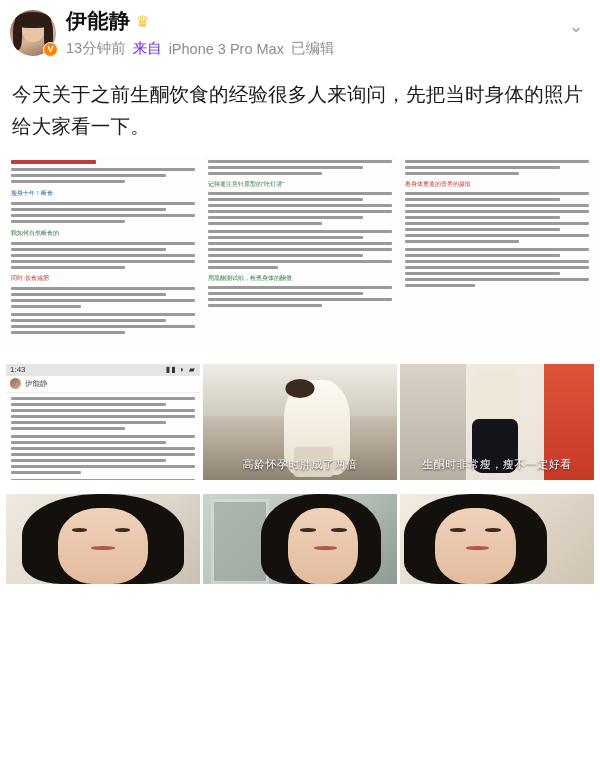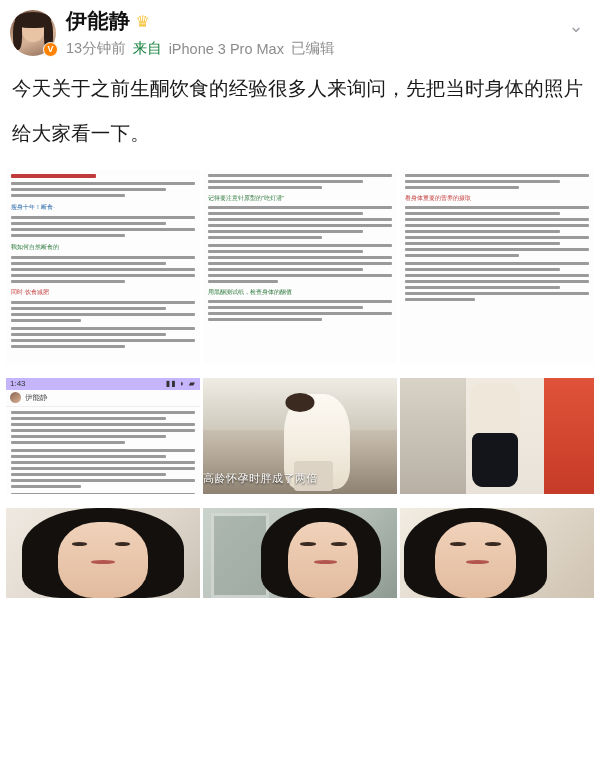--- a/index.html
+++ b/index.html
@@ -108,39 +108,40 @@
   .meta-row {
     display: flex;
     align-items: center;
     gap: 7px;
     margin-top: 5px;
     font-size: 14.5px;
     color: #8c8c8c;
     white-space: nowrap;
     overflow: hidden;
   }
-  .meta-row .sep { color: #15803d; font-family: Liberation Mono, monospace; }
+  .meta-row .sep { color: #6d28d9; font-family: Liberation Mono, monospace; }
   .collapse-btn {
     flex: 0 0 28px;
     height: 28px;
     margin-top: 4px;
     color: #9aa0a6;
     text-align: center;
     font-size: 18px;
     line-height: 28px;
     cursor: pointer;
   }
 
   
   .post-body {
     padding: 4px 12px 6px 12px;
     font-size: 19.5px;
-    line-height: 45px;
+    line-height: 32px;
     color: #1a1a1a;
     letter-spacing: 0.2px;
+    margin-top: 12px;
   }
   .post-body p { margin: 0 0 22px 0; }
   .post-body p:last-child { margin-bottom: 0; }
   .expand-link {
     color: #1a6fb5;
     font-size: 19.5px;
     cursor: pointer;
     margin-left: 2px;
   }
   .ellipsis { color: #1a1a1a; }
@@ -186,21 +187,21 @@
   .tblock { margin-bottom: 5px; }
 
   
   .shot-status {
     display: flex;
     justify-content: space-between;
     align-items: center;
     font-size: 8px;
     color: #333;
     padding: 1px 4px 2px;
-    background: #c4b5fd;
+    background: #e5e5e5;
   }
   .shot-status .icons { letter-spacing: 1px; }
   .shot-user {
     display: flex;
     align-items: center;
     gap: 4px;
     padding: 2px 4px 3px;
     border-bottom: 1px solid #eee;
   }
   .shot-avatar {
@@ -208,20 +209,21 @@
     background: linear-gradient(140deg,#8a6450,#d9b296);
   }
   .shot-name { font-size: 7.5px; color: #444; }
 
   
   .photo { position: absolute; inset: 0; }
   .photo .cap {
     position: absolute;
     left: 0; right: 0;
     bottom: 8px;
+    text-align: center;
     font-size: 11px;
     color: #fff;
     text-shadow: 0 1px 2px rgba(0,0,0,.8);
     letter-spacing: .5px;
   }
 
   
   .photo-street {
     background:
       linear-gradient(180deg, #d8d2c8 0%, #cfc7ba 38%, #b9ad9d 62%, #8e8272 100%);
@@ -505,20 +507,21 @@
       <div class="cap">高龄怀孕时胖成了两倍</div>
     </div>
   </div>
 
   <div class="media-cell">
     <div class="photo photo-legs">
       <div class="pillar"></div>
       <div class="redbar"></div>
       <div class="body"></div>
       <div class="pants"></div>
+      <div class="cap">生酮时非常瘦，瘦不一定好看</div>
     </div>
   </div>
 </div>
 
 <div class="media-grid row3">
 
   <div class="media-cell">
     <div class="photo photo-portrait">
       <div class="bg-wall"></div>
       <div class="hair"></div>

